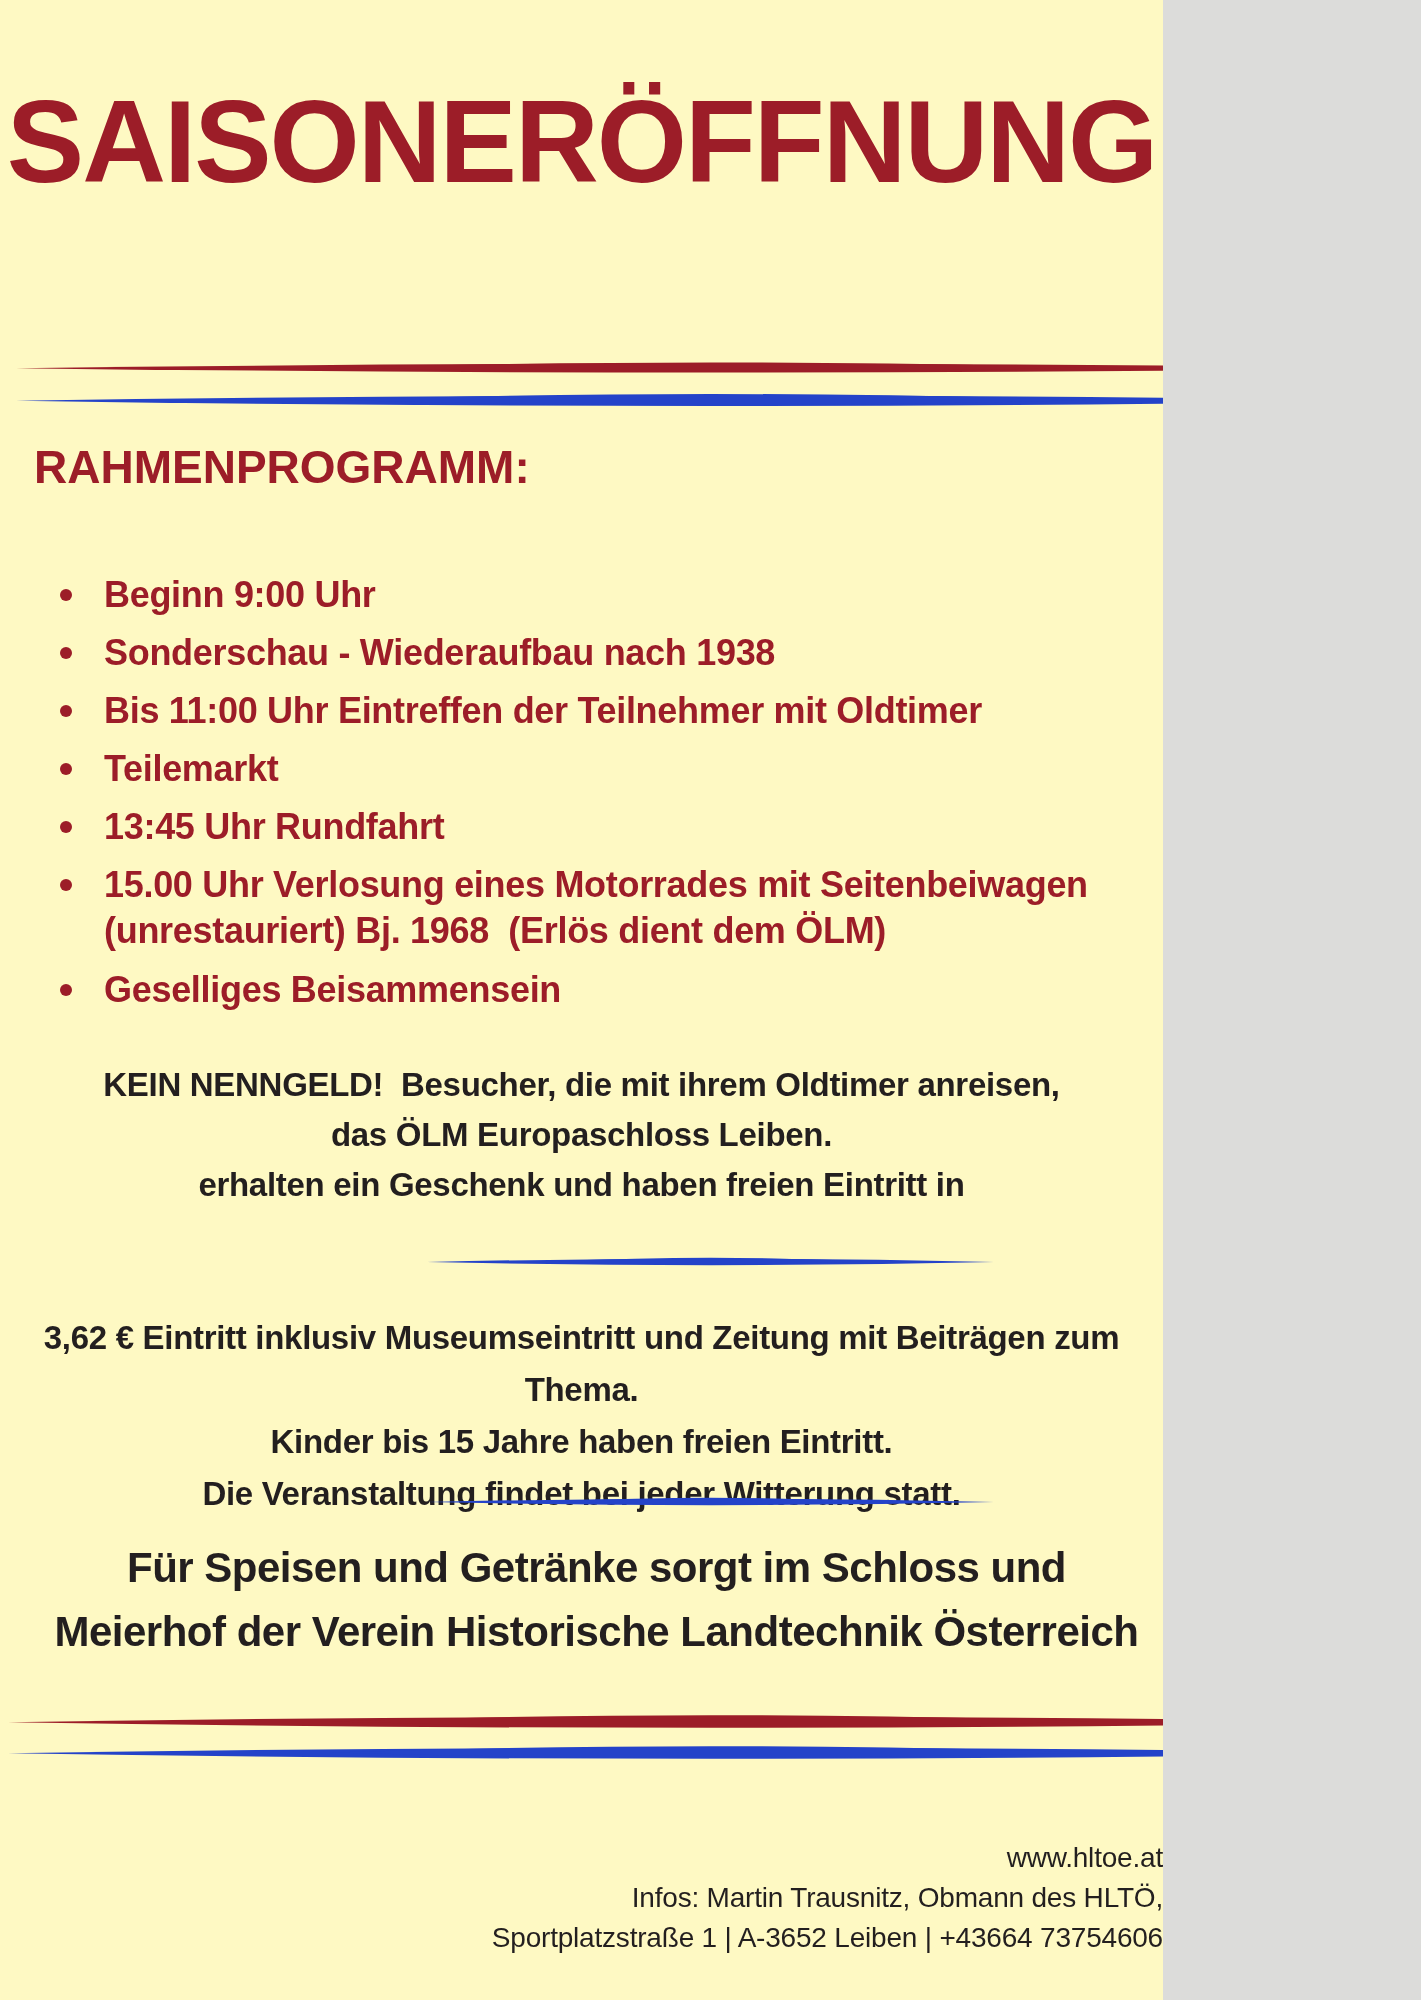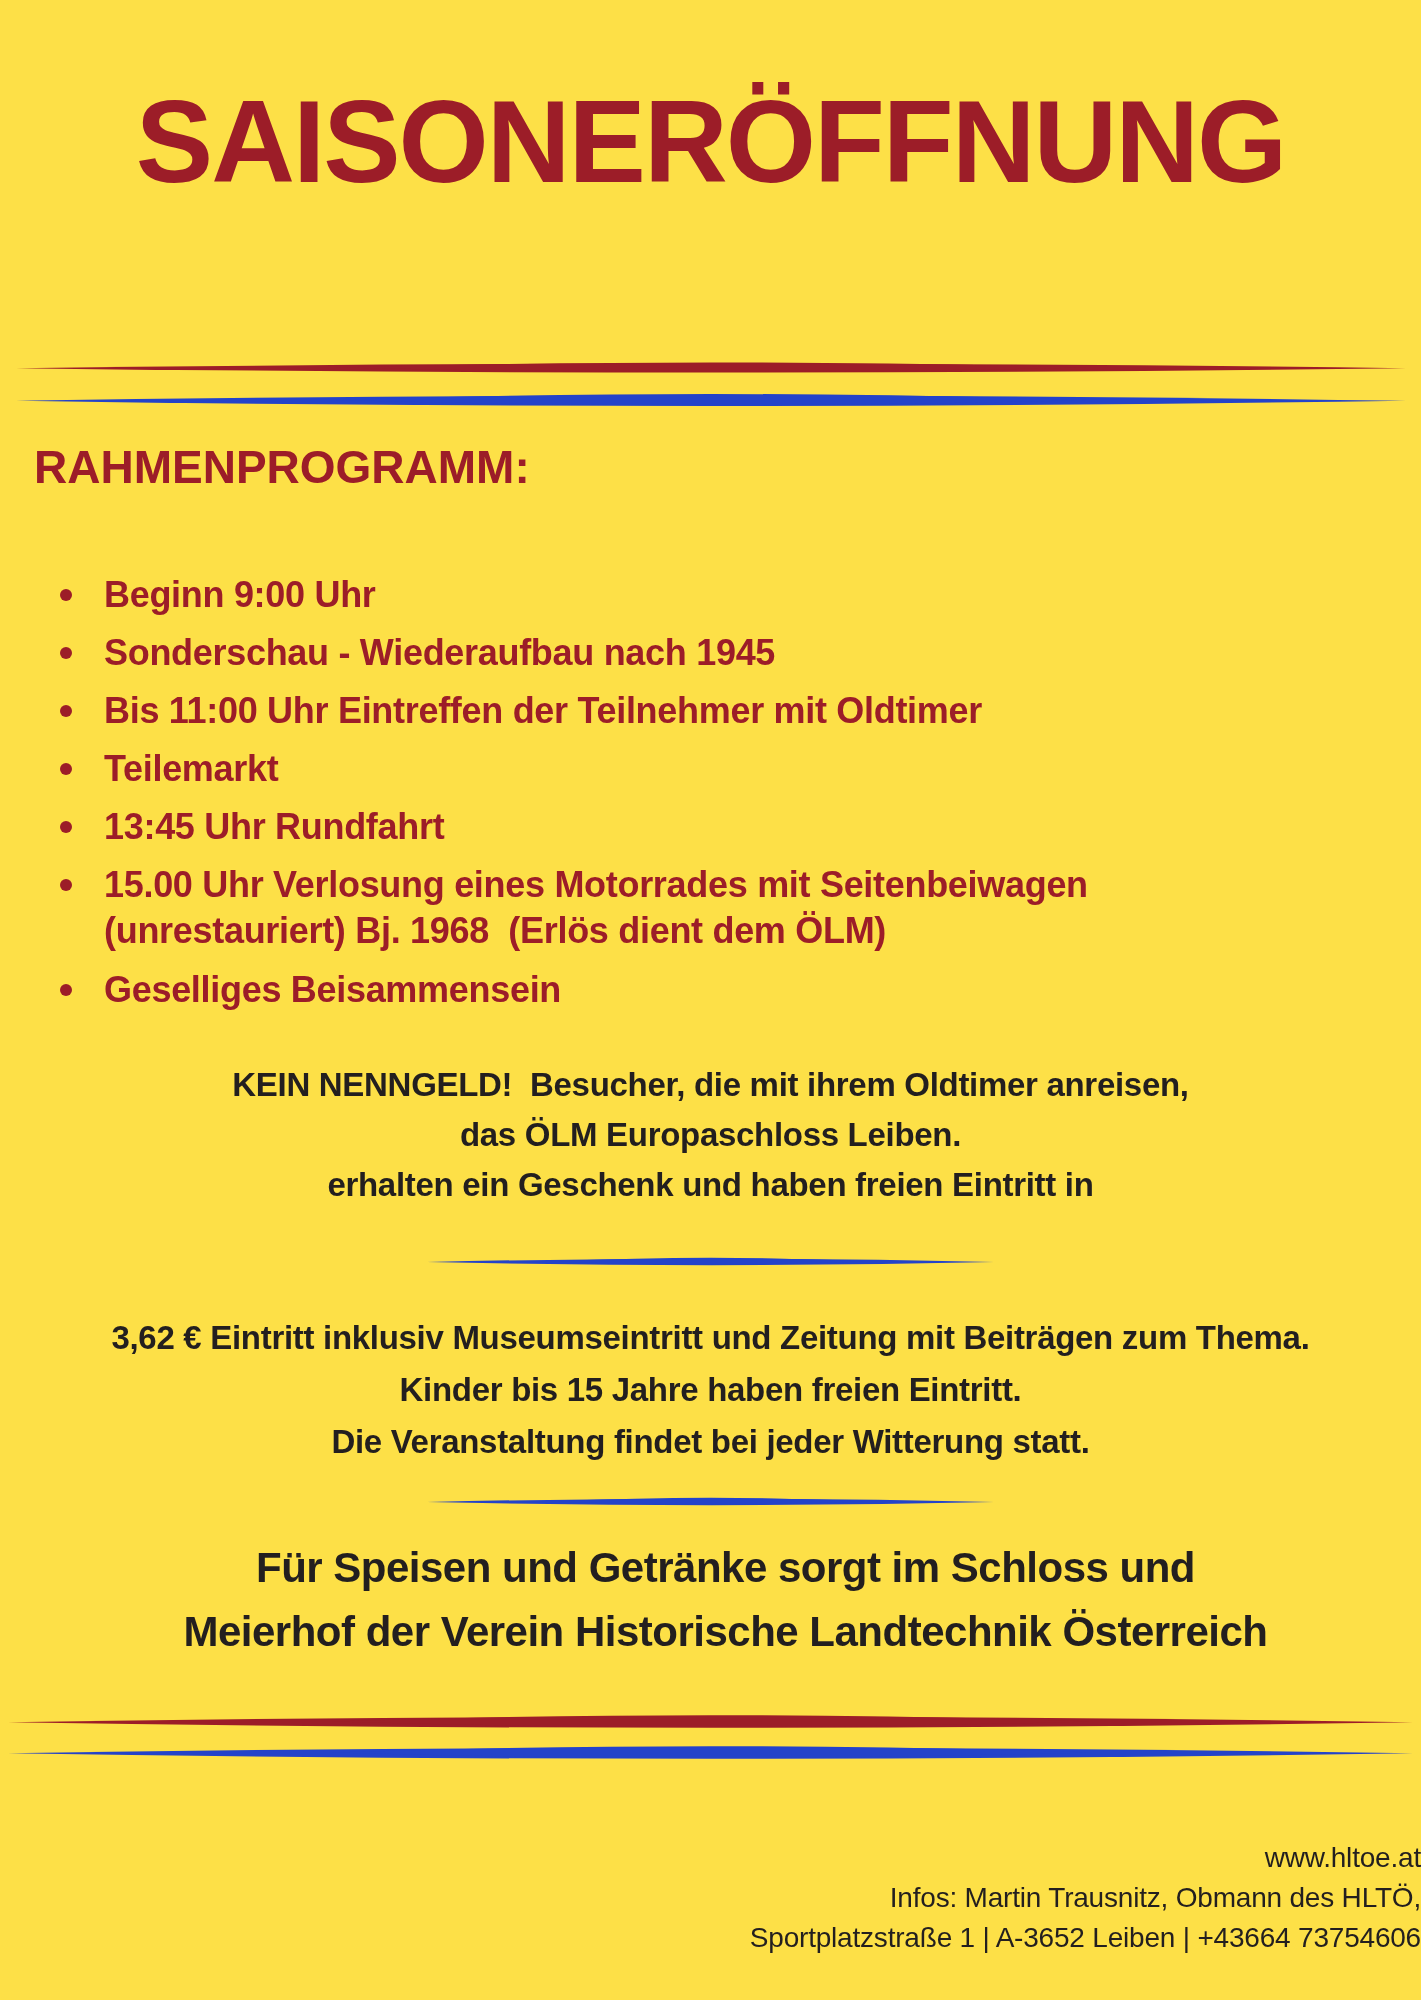--- a/index.html
+++ b/index.html
@@ -2,23 +2,23 @@
 <html><head>
 <meta charset="utf-8">
 <style>
   html, body {
     margin: 0;
     padding: 0;
     background: #dcdcda;
   }
   .poster {
     position: relative;
-    width: 1421px;
+    width: 1163px;
     height: 2000px;
-    background: #fde047;
+    background: #fef9c3;
     overflow: hidden;
     font-family: "Liberation Sans", sans-serif;
     color: #231f1f;
   }
   .bindtext { white-space: pre-wrap; }
 
   
   .title {
     position: absolute;
     top: 78px; left: 0; right: 0;
@@ -141,21 +141,21 @@
 
   <h3 class="program-heading bindtext">RAHMENPROGRAMM:</h3>
 
   <div class="program-list">
     <div class="program-item">
       <span class="dot"></span>
       <span class="item-text bindtext">Beginn 9:00 Uhr</span>
     </div>
     <div class="program-item">
       <span class="dot"></span>
-      <span class="item-text bindtext">Sonderschau - Wiederaufbau nach 1945</span>
+      <span class="item-text bindtext">Sonderschau - Wiederaufbau nach 1938</span>
     </div>
     <div class="program-item">
       <span class="dot"></span>
       <span class="item-text bindtext">Bis 11:00 Uhr Eintreffen der Teilnehmer mit Oldtimer</span>
     </div>
     <div class="program-item">
       <span class="dot"></span>
       <span class="item-text bindtext">Teilemarkt</span>
     </div>
     <div class="program-item">

